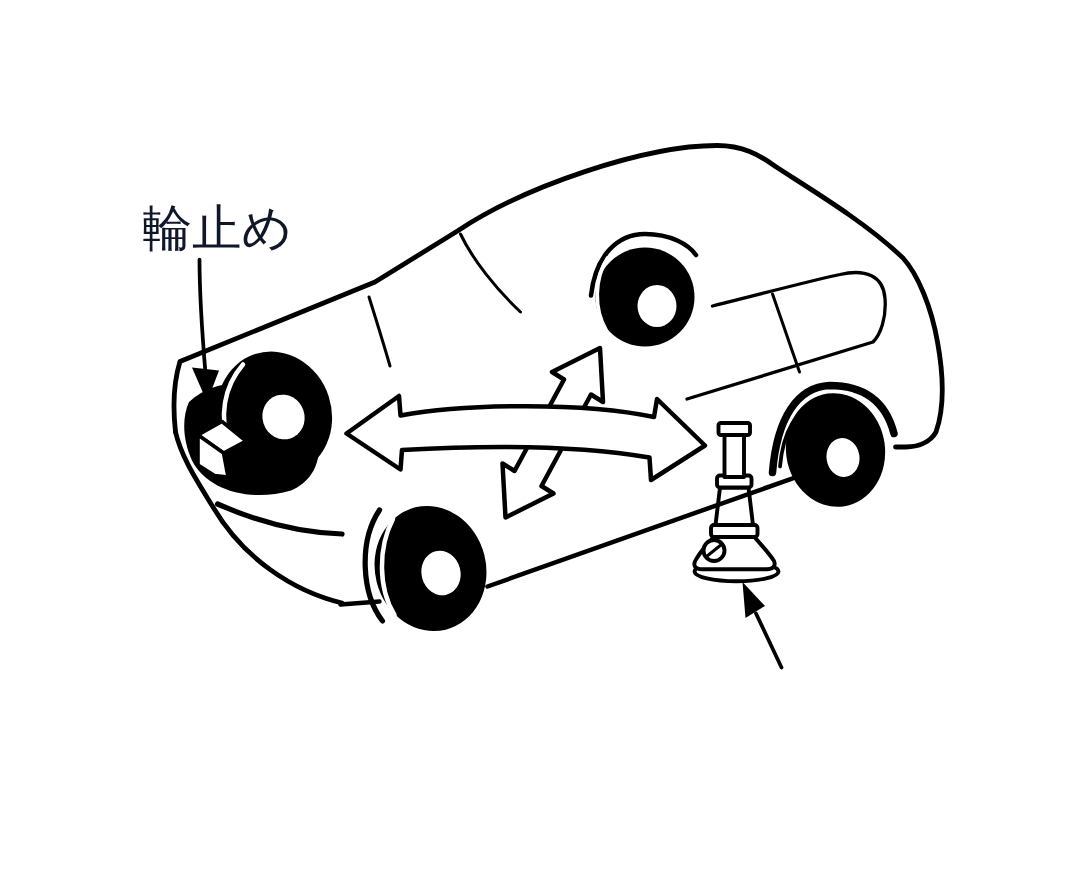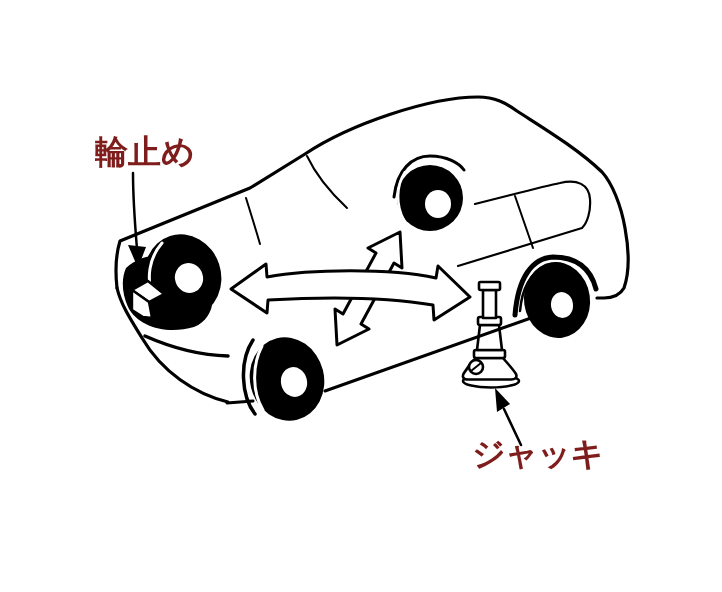--- a/index.html
+++ b/index.html
@@ -15,23 +15,23 @@
     background: #ffffff;
     overflow: hidden;
   }
   #diagram-svg {
     position: absolute;
     left: 0;
     top: 0;
   }
   .jp-label {
     position: absolute;
-    color: #7f1d1d;
+    color: #0f172a;
     font-size: 33px;
-    font-weight: 700;
+    font-weight: 400;
     line-height: 1;
     letter-spacing: 0px;
     white-space: nowrap;
     user-select: none;
   }
   #label-chock  { left: 95px;  top: 135px; }
   #label-diag   { left: 266px; top: 231px; }
   #label-jack   { left: 472px; top: 437px; letter-spacing: -1px; }
 </style>
 </head>
@@ -157,15 +157,14 @@
         <path stroke-width="2.5" d="M 521,445 L 504,409"></path>
         <path fill="#000000" stroke="none" d="M 495,388 L 510,404 L 497,412 Z"></path>
       </g>
 
     </g>
   </svg>
 
   <div id="label-chock" class="jp-label">輪止め</div>
 
 
-  <div id="label-jack" class="jp-label">ジャッキ</div>
 
 </div>
 
 </body></html>

